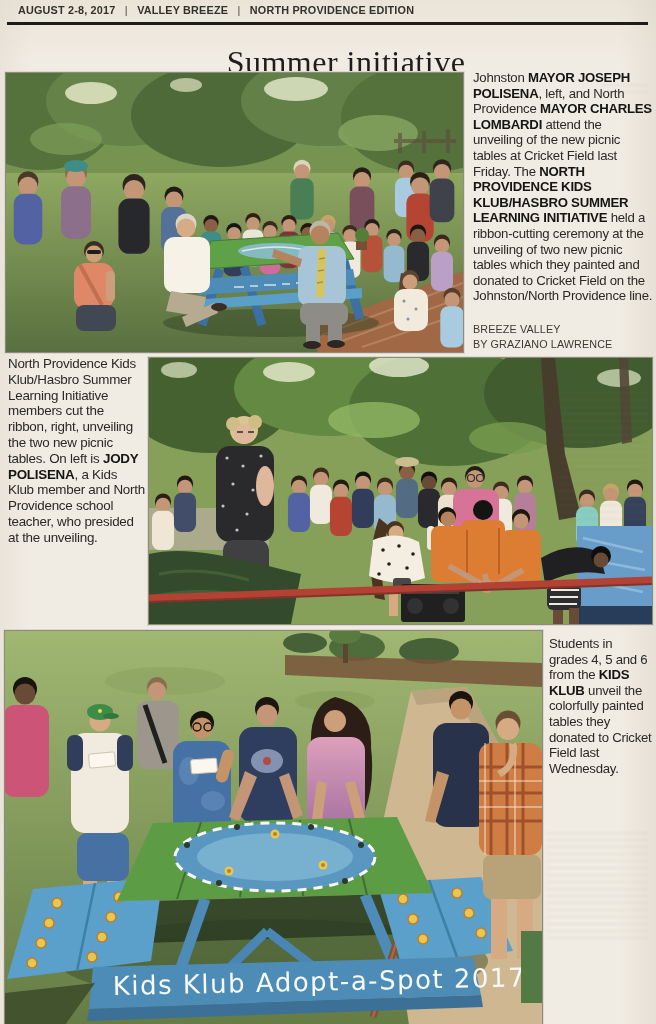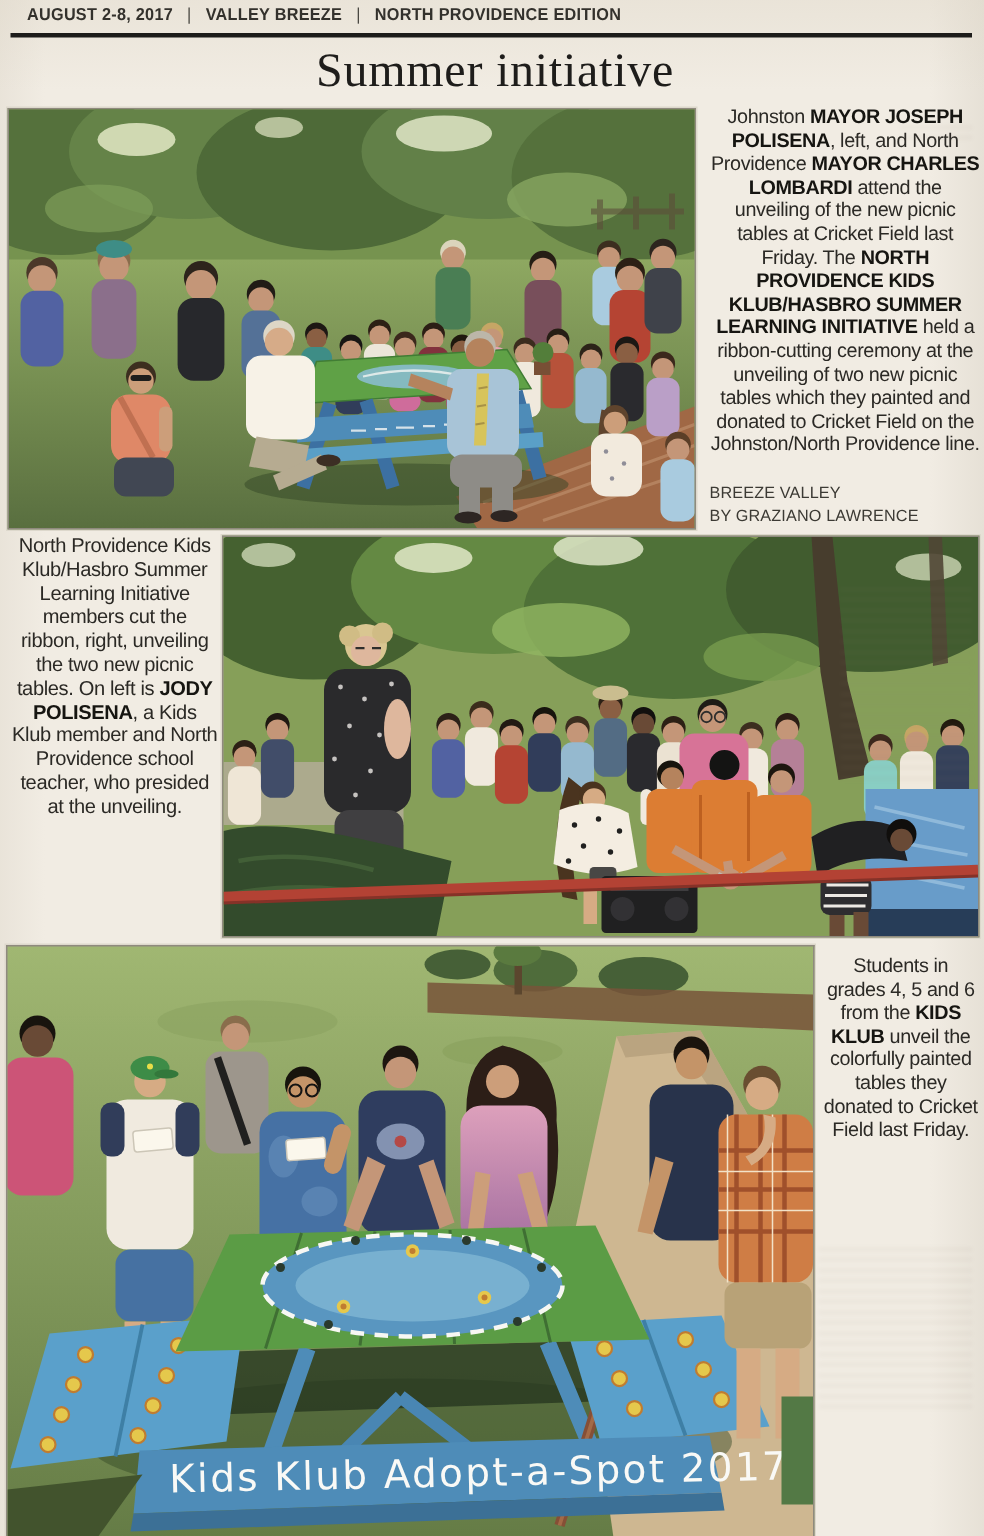--- a/index.html
+++ b/index.html
@@ -12,29 +12,29 @@
     color:#262421;
   }
   .masthead{
     position:absolute;left:18px;top:4px;width:620px;
     font-size:11.5px;font-weight:700;letter-spacing:.2px;color:#33312c;
     transform:scaleX(.94);transform-origin:left center;white-space:nowrap;
   }
   .masthead .sep{margin:0 10px;font-weight:400;color:#4a4842;}
   .rule{position:absolute;left:7px;top:22px;width:641px;height:3px;background:#1d1c1a;}
   .headline{
-    position:absolute;left:100px;top:28px;width:460px;margin:0;text-align:center;
+    position:absolute;left:100px;top:28px;width:460px;margin:16px;text-align:center;
     font-family:"Liberation Serif", serif;font-weight:500;font-size:32px;color:#1e1d1b;letter-spacing:.5px;
   }
   .photo{position:absolute;border:1px solid #8f8a7e;box-shadow:0 0 0 1px #ddd8cc;background:#9aa87a;}
   .photo svg{display:block;width:100%;height:100%;filter:sepia(.10) saturate(.95) contrast(.97);}
   #photo1{left:5px;top:72px;width:457px;height:279px;}
   #photo2{left:148px;top:357px;width:503px;height:266px;}
   #photo3{left:4px;top:630px;width:537px;height:394px;border-bottom:none;}
-  .caption{font-size:13.2px;line-height:15.6px;letter-spacing:-.25px;color:#2b2925;text-align:center;}
+  .caption{font-size:13.2px;line-height:15.6px;letter-spacing:-.25px;color:#2b2925;}
   .caption .b{font-weight:700;color:#161511;}
   #caption1{position:absolute;left:473px;top:70px;width:181px;}
   #caption2{position:absolute;left:8px;top:356px;width:137px;font-size:13.4px;line-height:15.8px;}
   #caption3{position:absolute;left:549px;top:636px;width:103px;}
   .credit{position:absolute;left:473px;top:322px;font-size:10.8px;line-height:14.5px;letter-spacing:.1px;color:#3c3a34;}
   .ghost{position:absolute;opacity:.45;filter:blur(1.4px);
     background:repeating-linear-gradient(180deg, rgba(138,126,110,.20) 0 2px, rgba(0,0,0,0) 2px 7px);}
   #ghost1{left:560px;top:392px;width:88px;height:128px;}
   #ghost2{left:546px;top:832px;width:102px;height:108px;}
   #ghost3{left:600px;top:84px;width:48px;height:12px;}
@@ -462,20 +462,20 @@
         <rect x="478" y="224" width="58" height="44" rx="8" fill="#b8a070"></rect>
         <rect x="486" y="268" width="16" height="60" fill="#d8a87e"></rect>
         <rect x="512" y="268" width="16" height="60" fill="#d8a87e"></rect>
       </g>
       <path d="M0 362 L90 352 L60 394 L0 394 Z" fill="#3c5226"></path>
       <rect x="516" y="300" width="21" height="72" fill="#4a7a3e"></rect>
     </svg>
   </figure>
 
   <aside class="caption" id="caption3">
-    <span>Students in grades 4, 5 and 6 from the </span><span class="b">KIDS KLUB</span><span> unveil the colorfully painted tables they donated to Cricket Field last Friday.</span>
+    <span>Students in grades 4, 5 and 6 from the </span><span class="b">KIDS KLUB</span><span> unveil the colorfully painted tables they donated to Cricket Field last Wednesday.</span>
   </aside>
 
   <div class="ghost" id="ghost1"></div>
   <div class="ghost" id="ghost2"></div>
   <div class="ghost" id="ghost3"></div>
 
 </div>
 
 </body></html>

